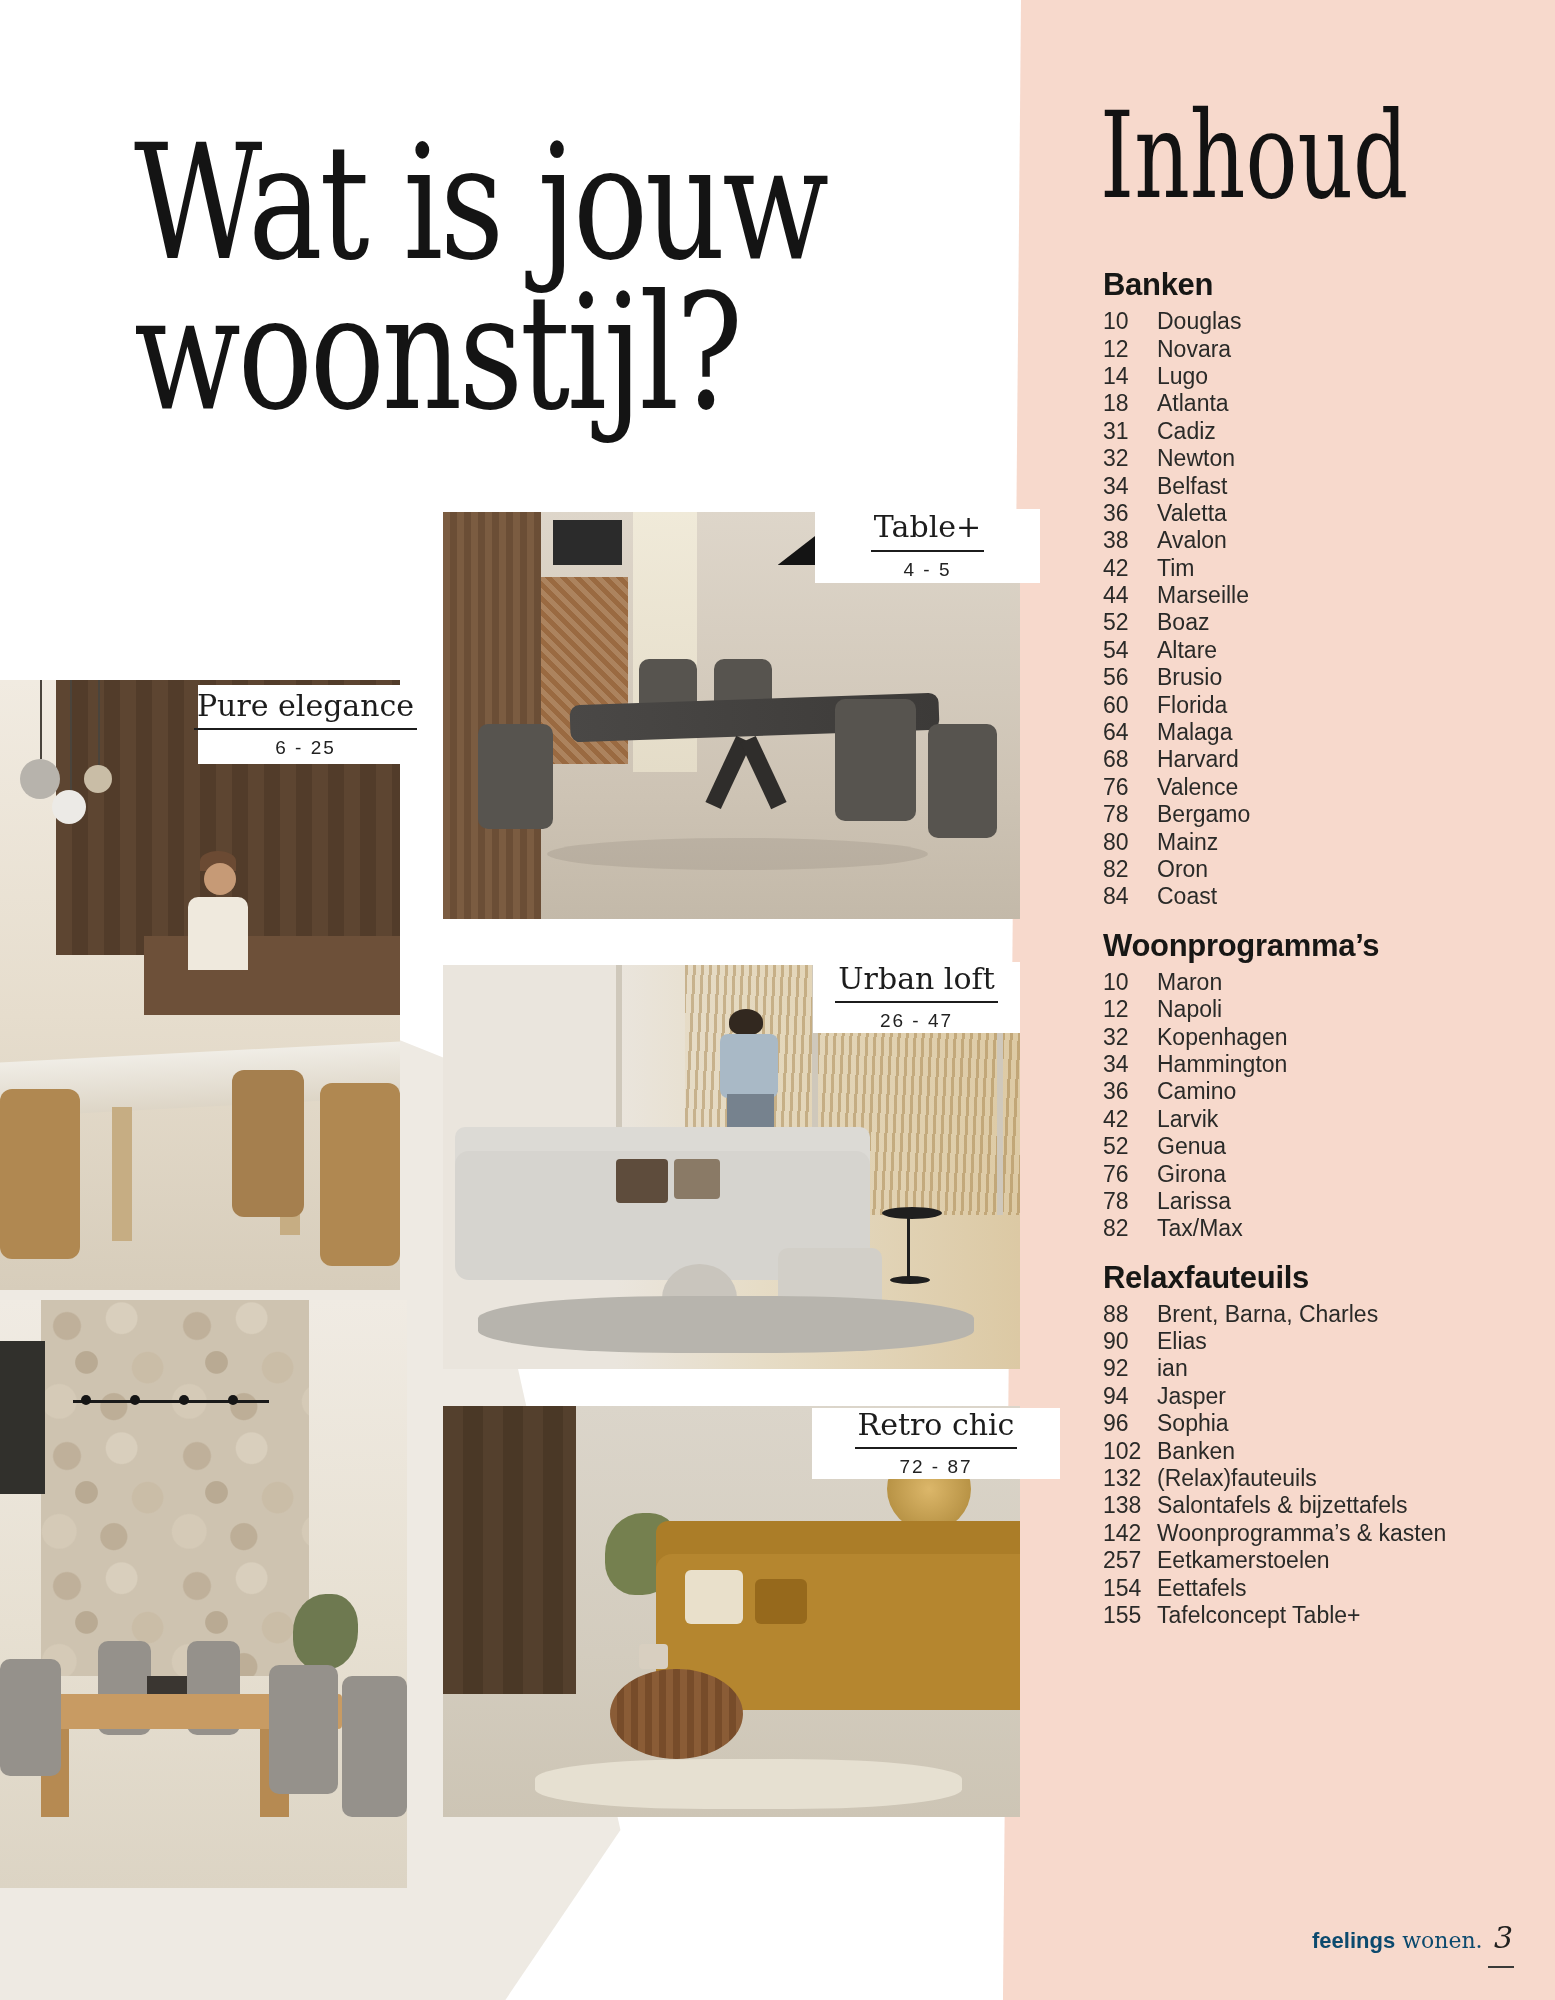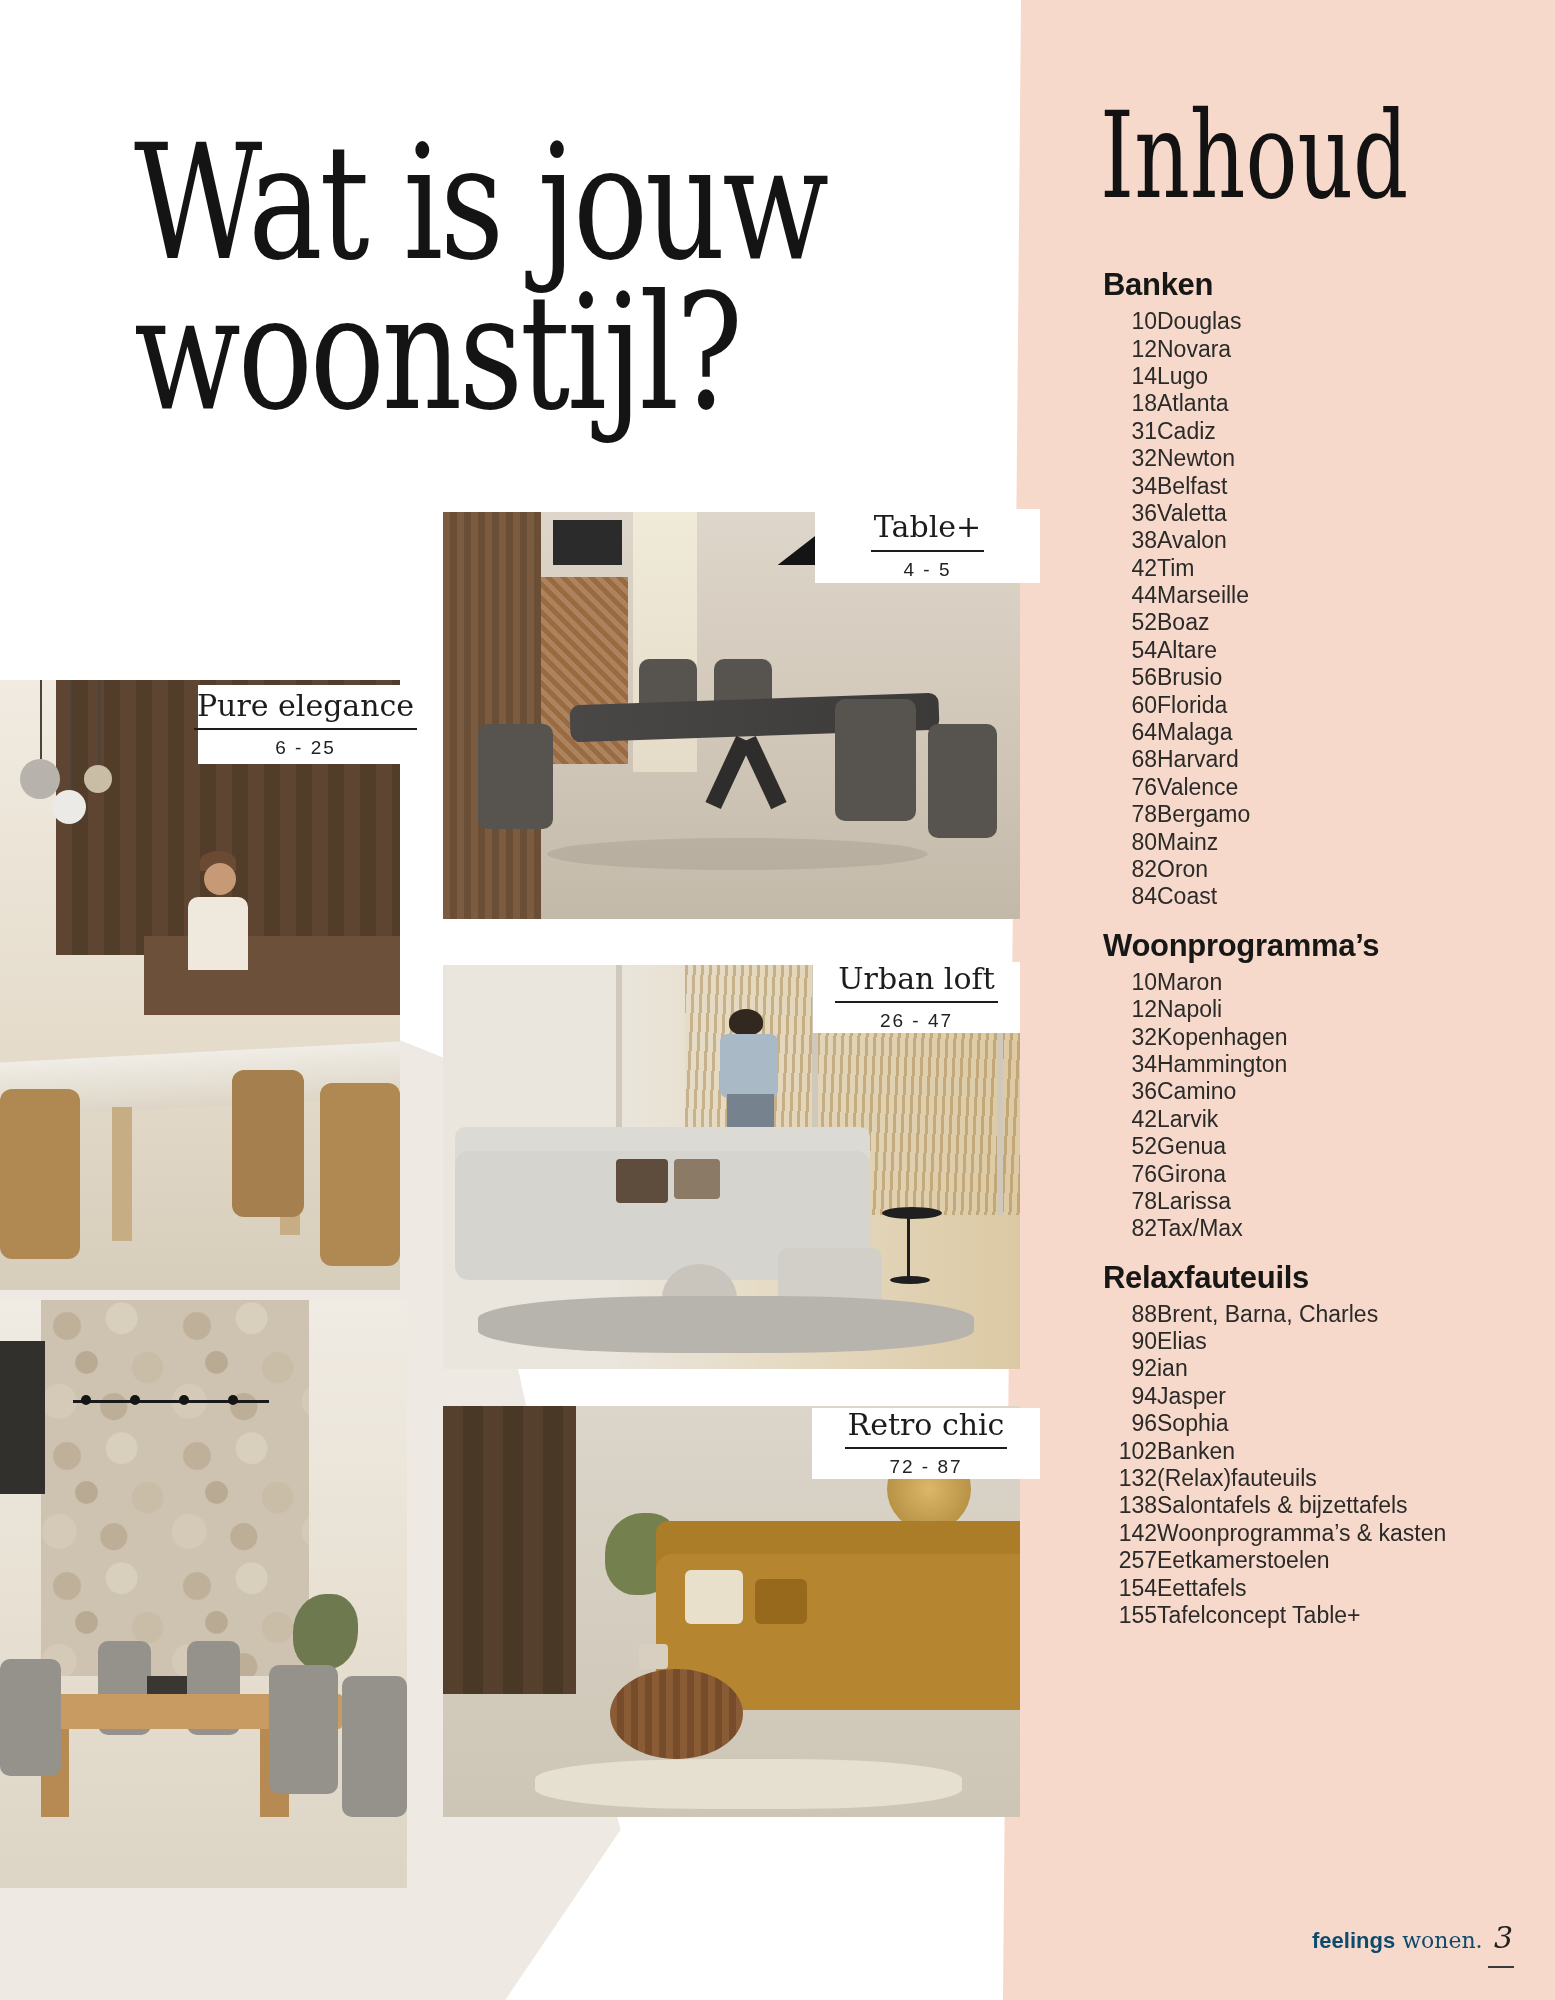--- a/index.html
+++ b/index.html
@@ -115,30 +115,30 @@
   
   .style-label{position:absolute;z-index:4;background:#ffffff;display:flex;flex-direction:column;
     align-items:center;justify-content:center;text-align:center;}
   .style-label .name{font-family:"DejaVu Serif",serif;font-size:30px;color:#1c1c1c;
     display:inline-block;border-bottom:2px solid #1c1c1c;padding:0 3px 7px;line-height:1.05;white-space:nowrap;}
   .style-label .pages{font-size:19px;letter-spacing:2px;color:#222;margin-top:7px;}
   #label-tableplus{left:815px;top:509px;width:225px;height:74px;}
   #label-pure-elegance{left:198px;top:685px;width:215px;height:79px;}
   #label-urban-loft{left:813px;top:962px;width:207px;height:71px;}
   #label-modern-mix{left:200px;top:1310px;width:204px;height:75px;}
-  #label-retro-chic{left:812px;top:1408px;width:228px;height:71px;}
+  #label-retro-chic{left:812px;top:1408px;width:248px;height:71px;}
 
   
   #toc-title{position:absolute;left:1100px;top:86px;z-index:3;font-family:"DejaVu Serif",serif;
     font-size:120px;line-height:140px;color:#121212;transform:scaleX(.72);transform-origin:left top;}
   #toc-sections{position:absolute;left:1103px;top:268px;width:430px;z-index:3;}
   .toc-heading{font-weight:bold;font-size:31px;line-height:33px;color:#171715;margin:18px 0 7px;letter-spacing:-.3px;}
   .toc-heading:first-child{margin-top:0;}
   .toc-row{display:flex;height:27.4px;align-items:center;font-size:23px;color:#2a2a28;}
-  .toc-num{width:54px;flex:0 0 54px;text-align:right;}
+  .toc-num{width:54px;flex:0 0 54px;}
   .toc-label{white-space:nowrap;}
 
   
   #footer{position:absolute;left:1312px;top:1928px;z-index:3;font-size:22px;color:#0c4a6e;white-space:nowrap;}
   #footer .bold{font-weight:bold;}
   #footer .serif{font-family:"DejaVu Serif",serif;}
   #page-number{position:absolute;left:1494px;top:1920px;z-index:3;font-family:"DejaVu Serif",serif;
     font-style:italic;font-size:30px;color:#22211f;}
   #page-number-rule{position:absolute;left:1488px;top:1966px;width:26px;height:2px;background:#3a3a38;z-index:3;}
 </style>

